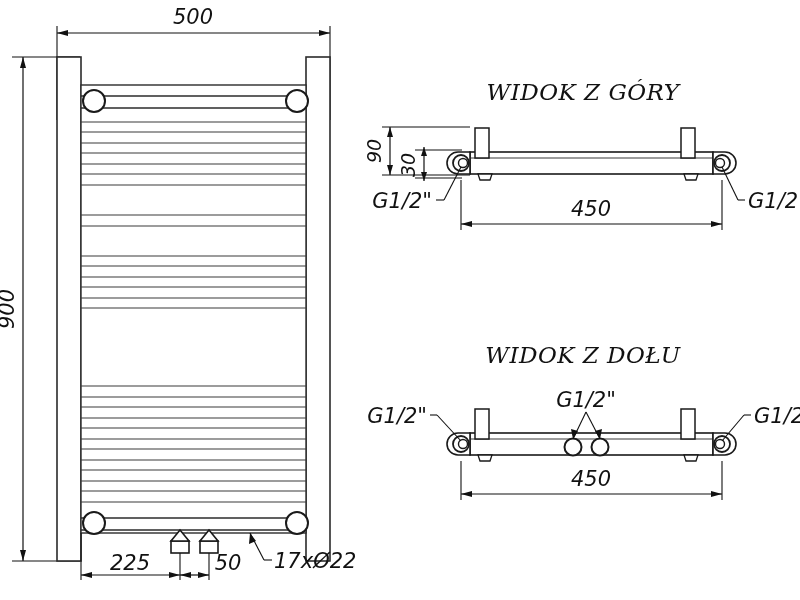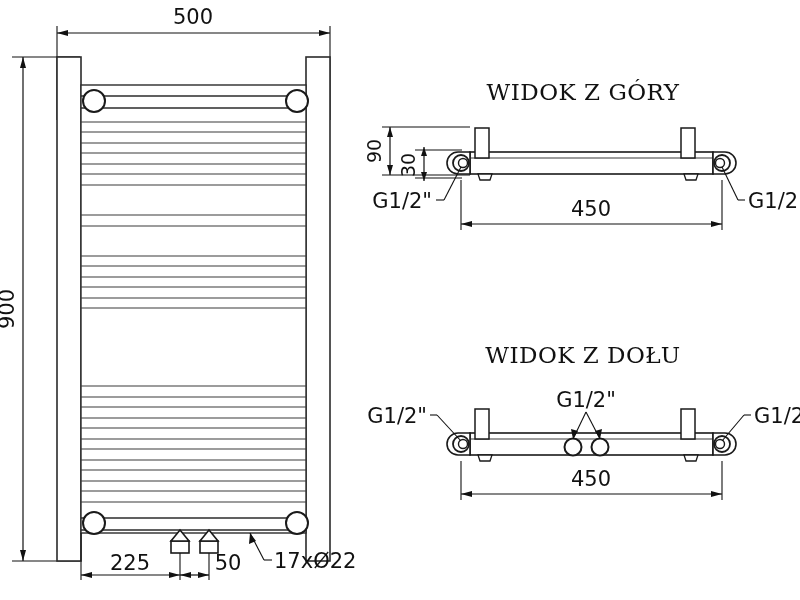--- a/index.html
+++ b/index.html
@@ -7,20 +7,21 @@
     padding: 0;
     background: #ffffff;
   }
   #root {
     position: relative;
     width: 800px;
     height: 600px;
     background: #ffffff;
     font-family: "DejaVu Sans", "Liberation Sans", sans-serif;
     overflow: hidden;
+    font-style: italic;
   }
   #drawing {
     position: absolute;
     left: 0;
     top: 0;
   }
   .dimtext {
     font-family: "DejaVu Sans", "Liberation Sans", sans-serif;
     font-size: 21px;
     fill: #111111;

